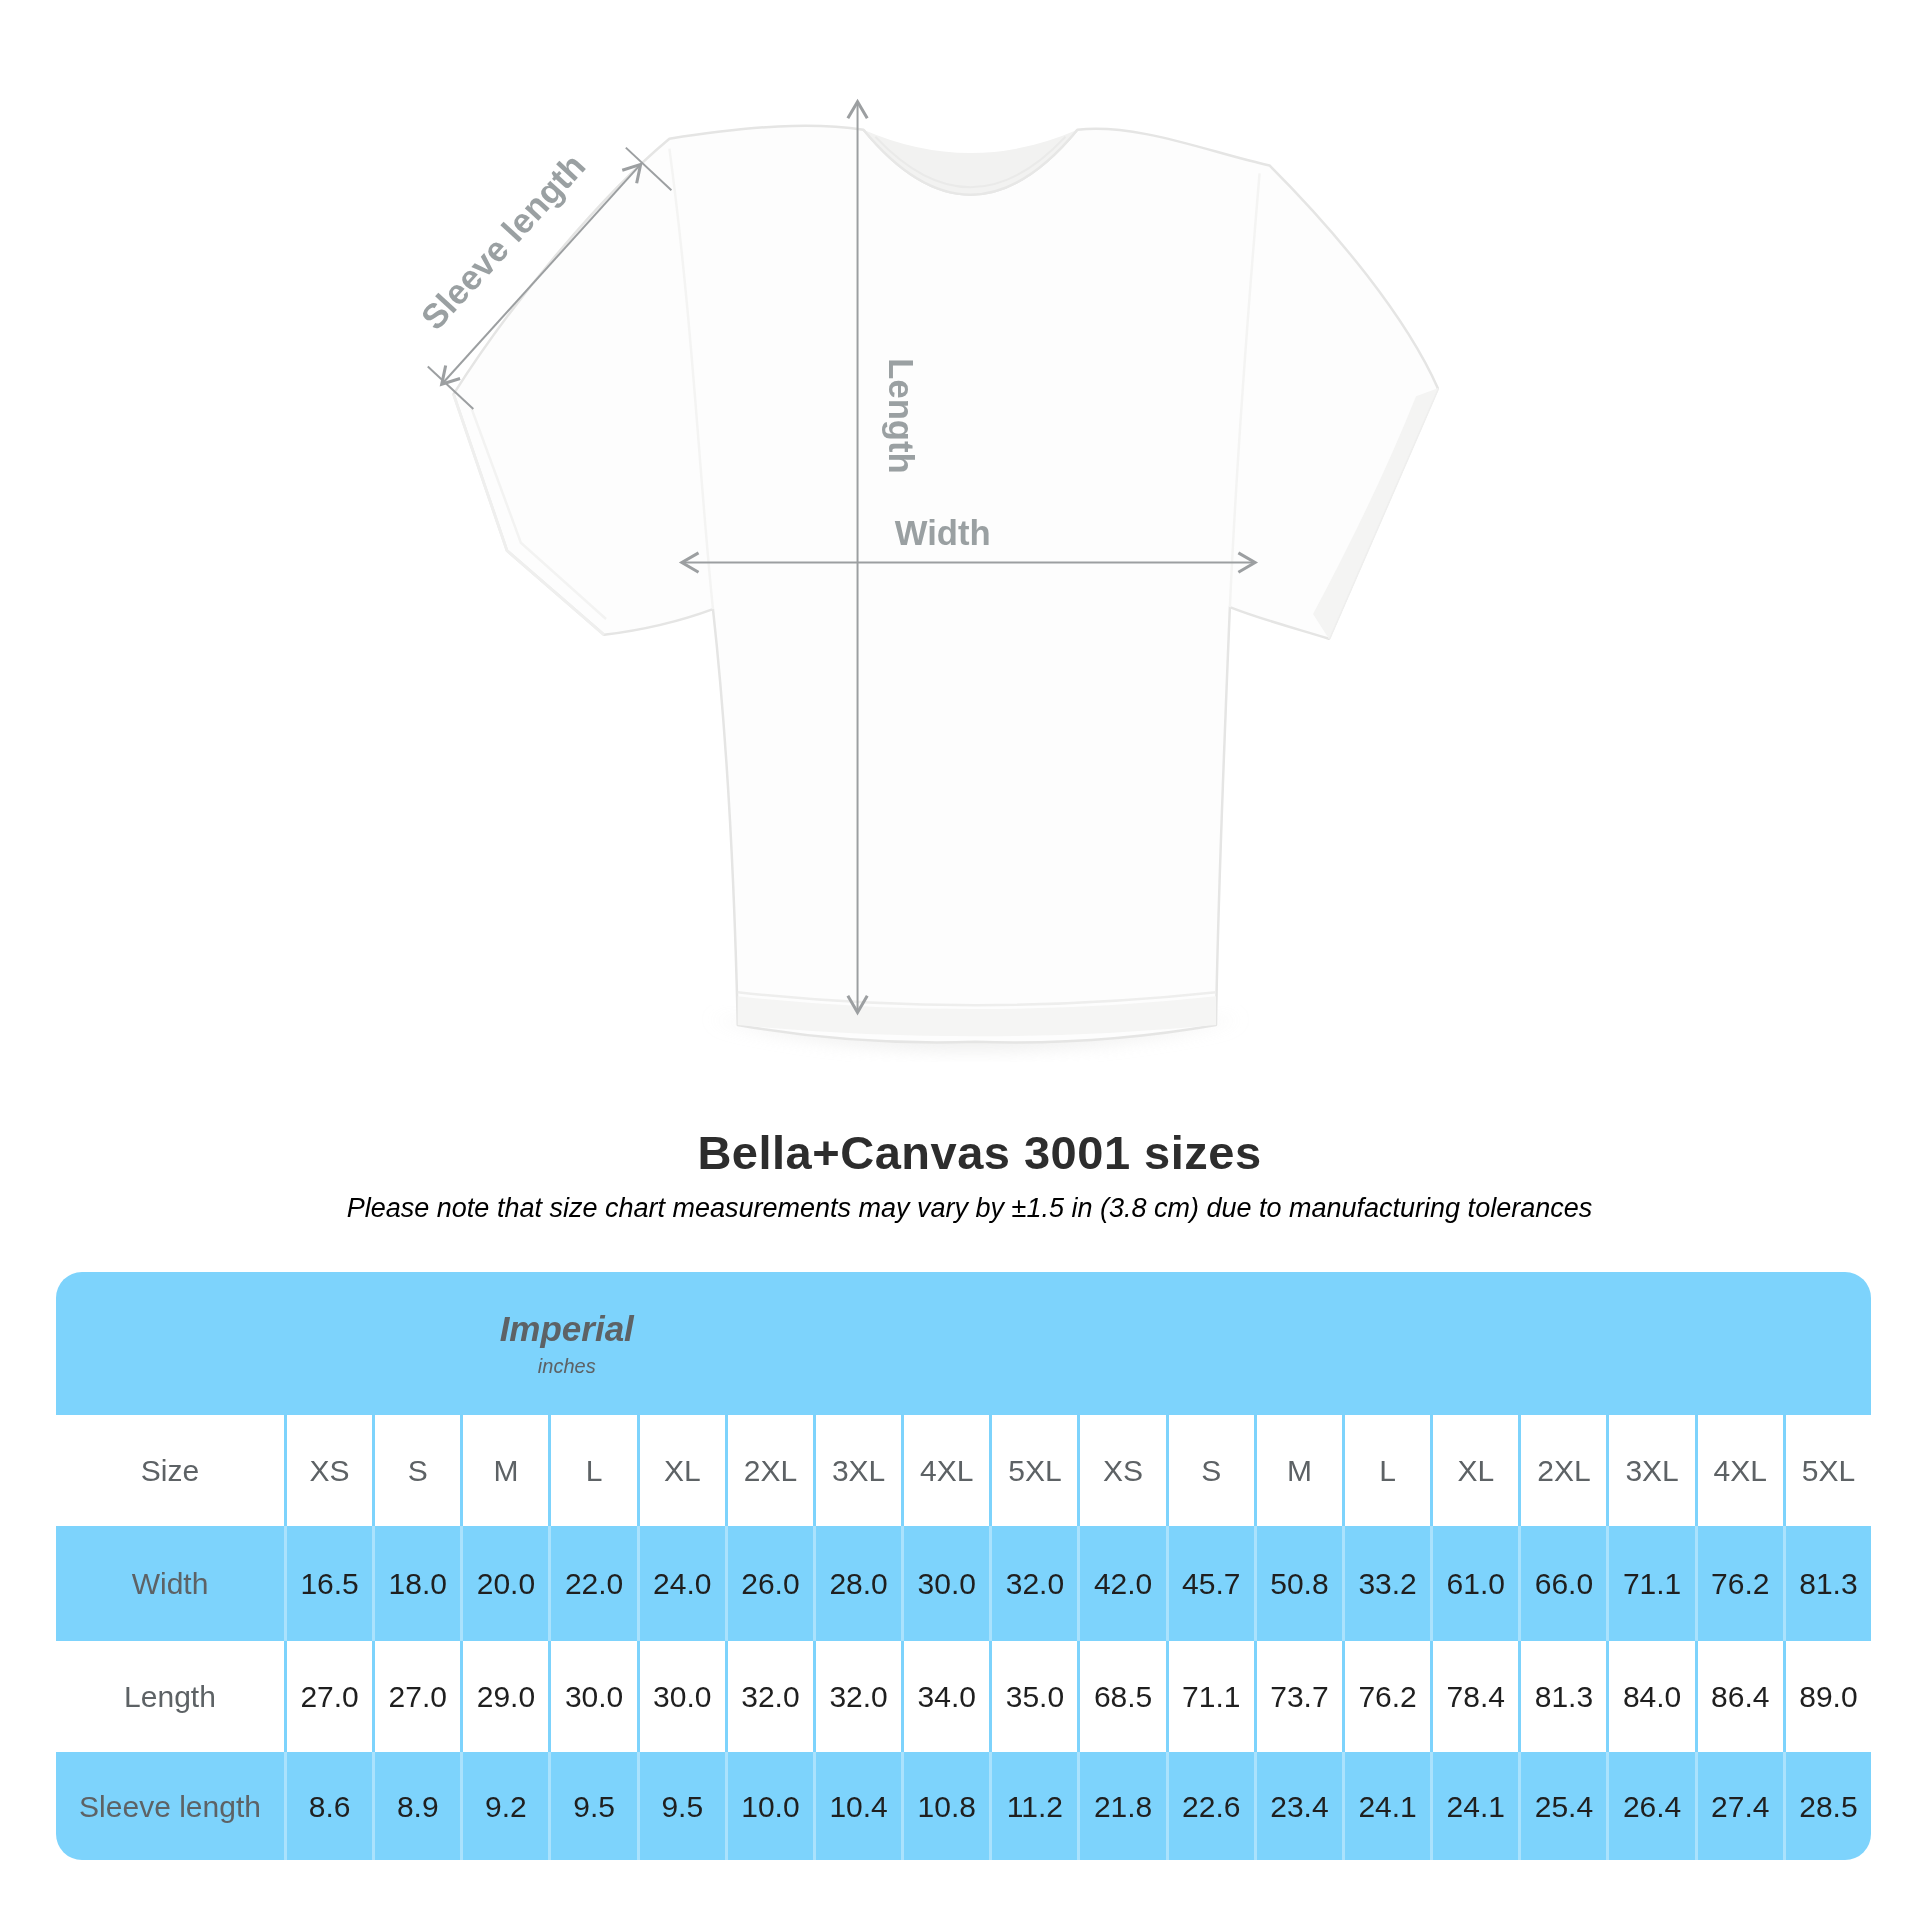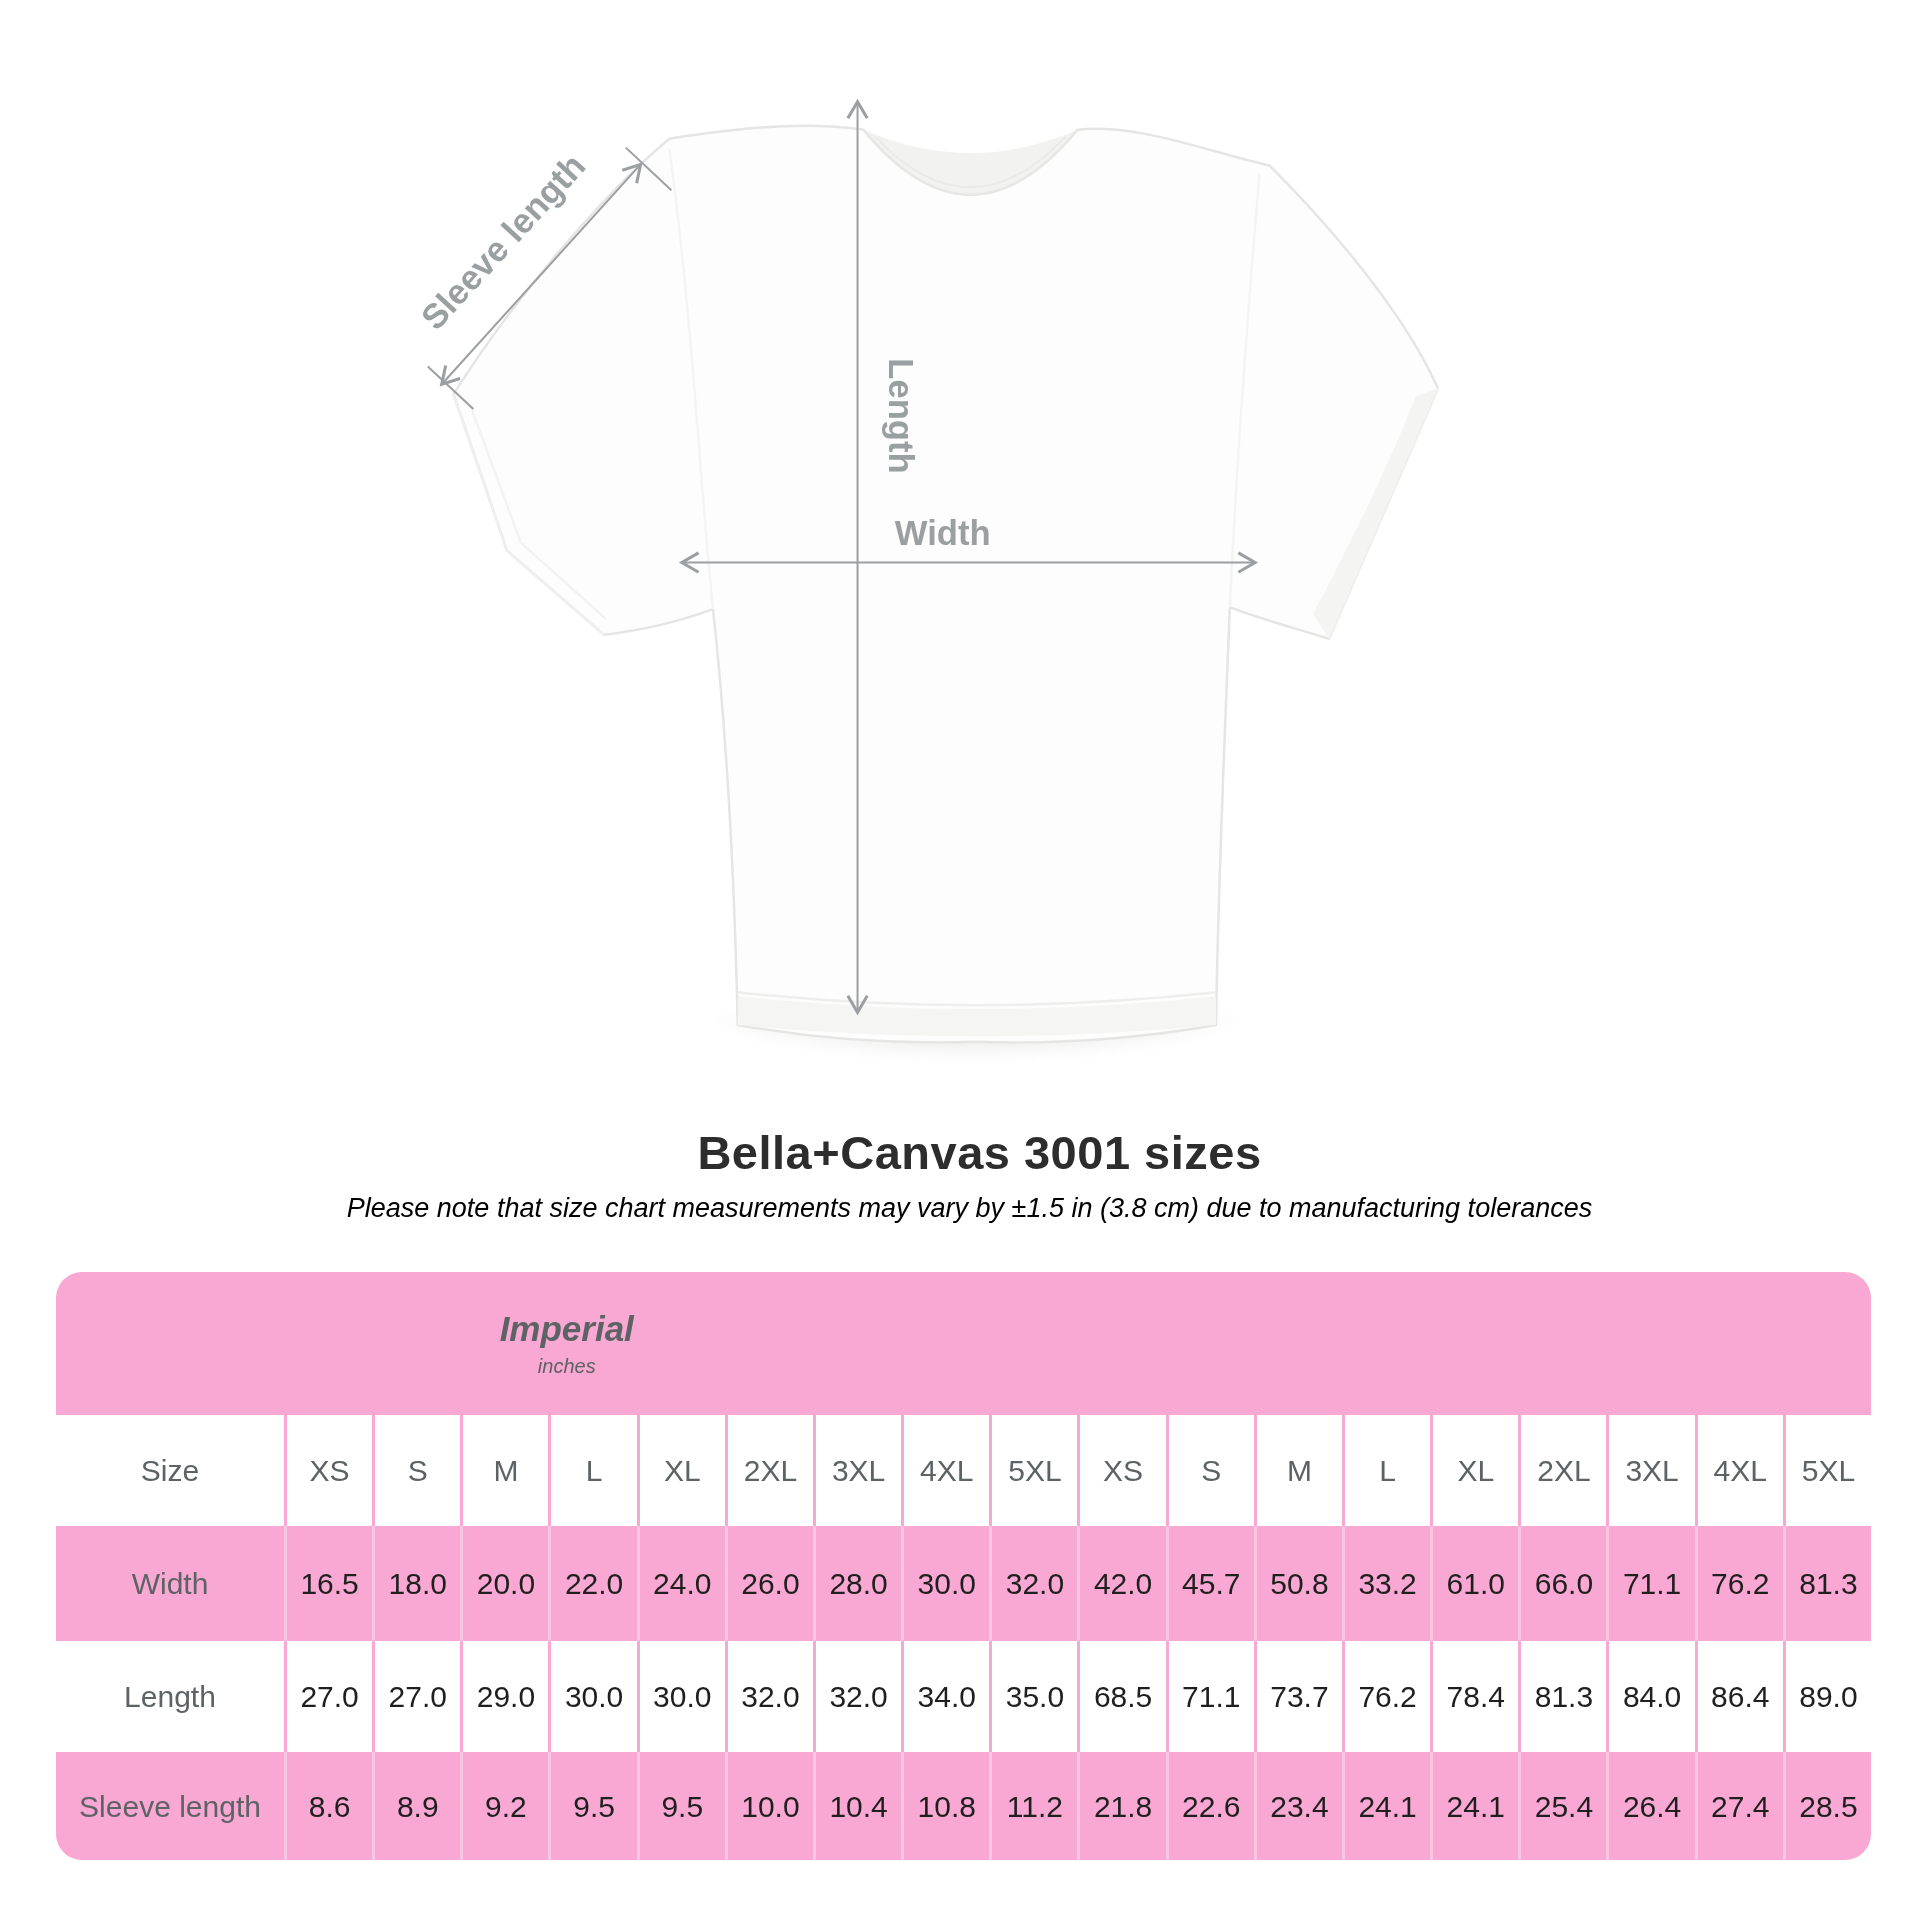--- a/index.html
+++ b/index.html
@@ -25,21 +25,21 @@
   }
   .subtitle{
     position:absolute;top:1188px;left:0;width:100%;
     text-align:center;font-size:27px;font-style:italic;color:#000000;
     line-height:40px;
     padding-left:6px;
   }
   
   .size-table{
     position:absolute;left:56px;top:1272px;width:1815px;height:588px;
-    background:#f9a8d4;border-radius:26px;overflow:hidden;
+    background:#7dd3fc;border-radius:26px;overflow:hidden;
   }
   .units-row{
     display:grid;
     grid-template-columns:228px repeat(18,1fr);
     column-gap:3px;height:143px;
   }
   .unit-section{display:flex;flex-direction:column;align-items:center;justify-content:center;row-gap:6px;}
   .unit-imperial{grid-column:1 / span 10;}
   .unit-metric{grid-column:11 / span 9;}
   .unit-title{font-size:35px;font-weight:bold;font-style:italic;color:#5d6265;}

